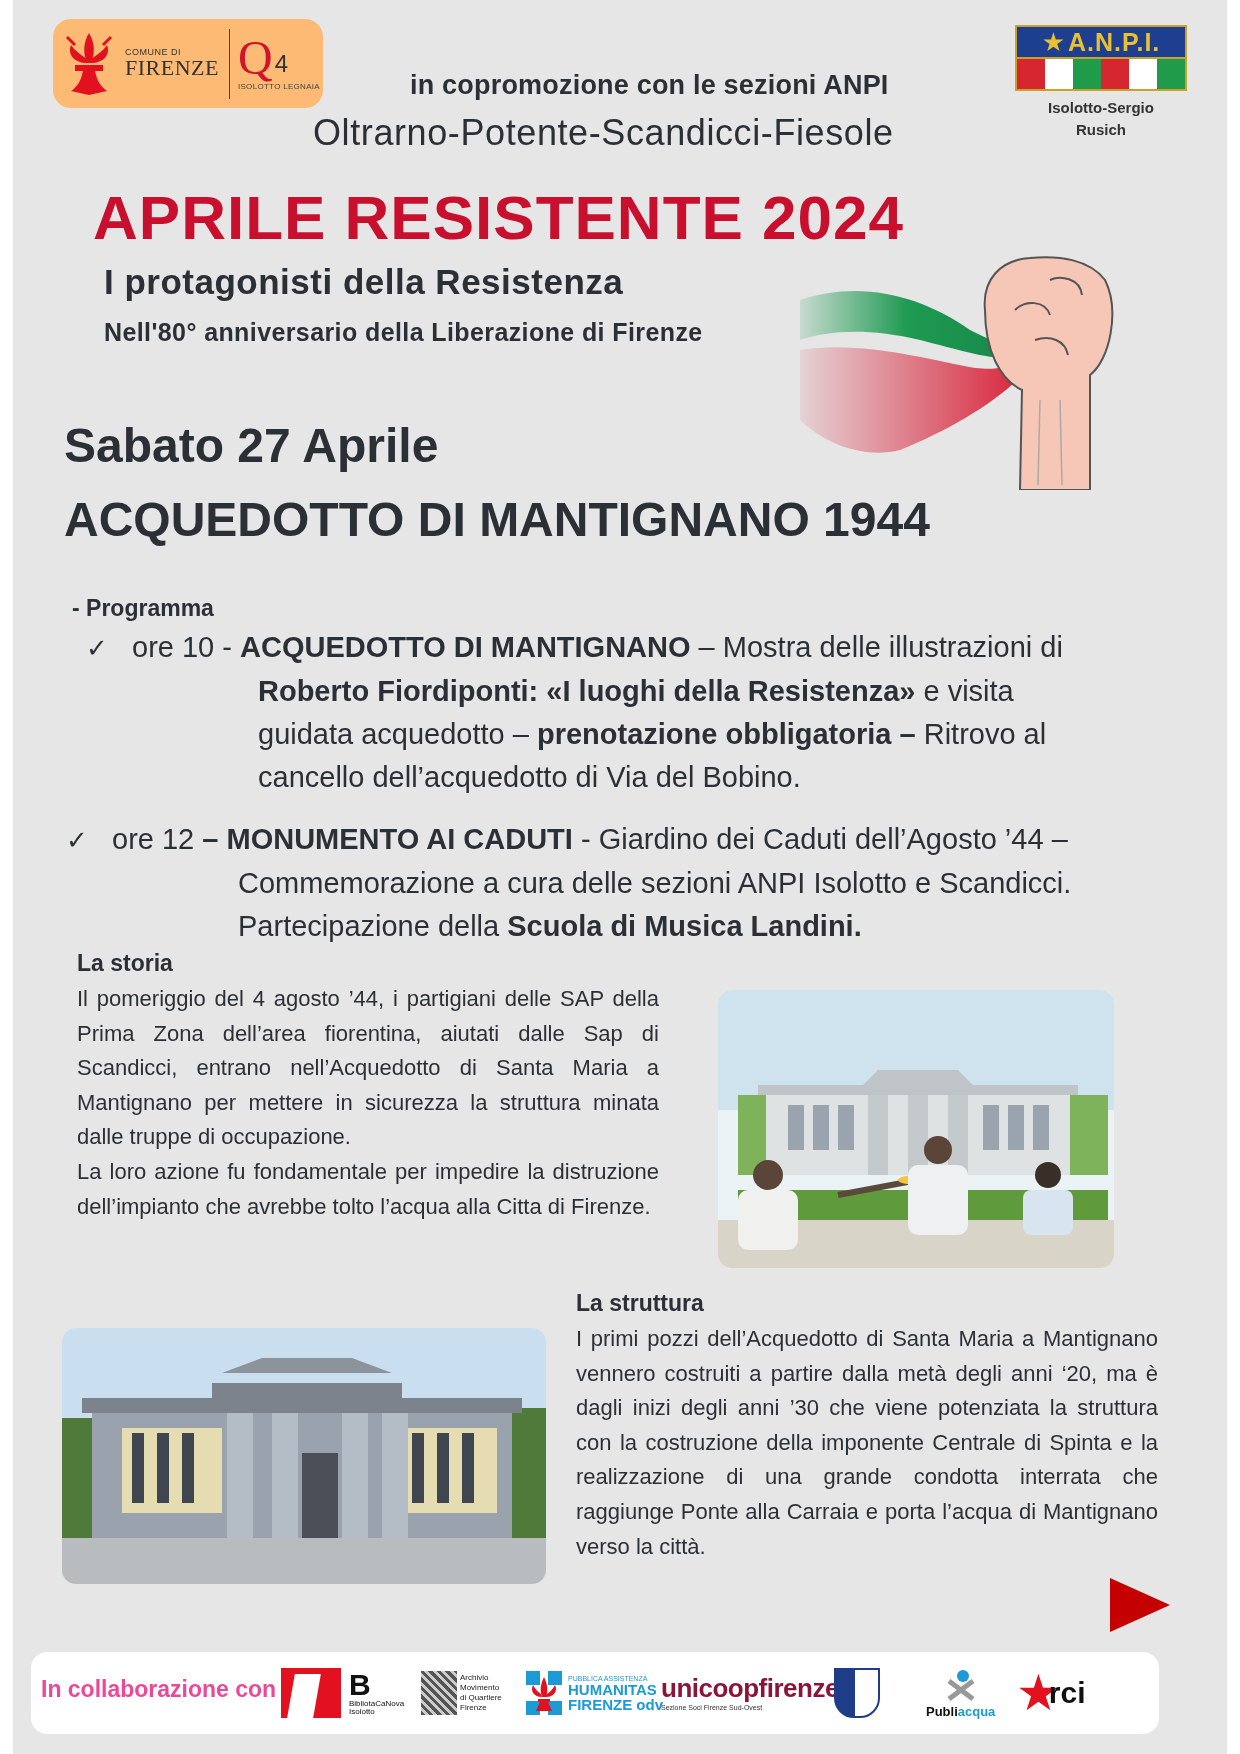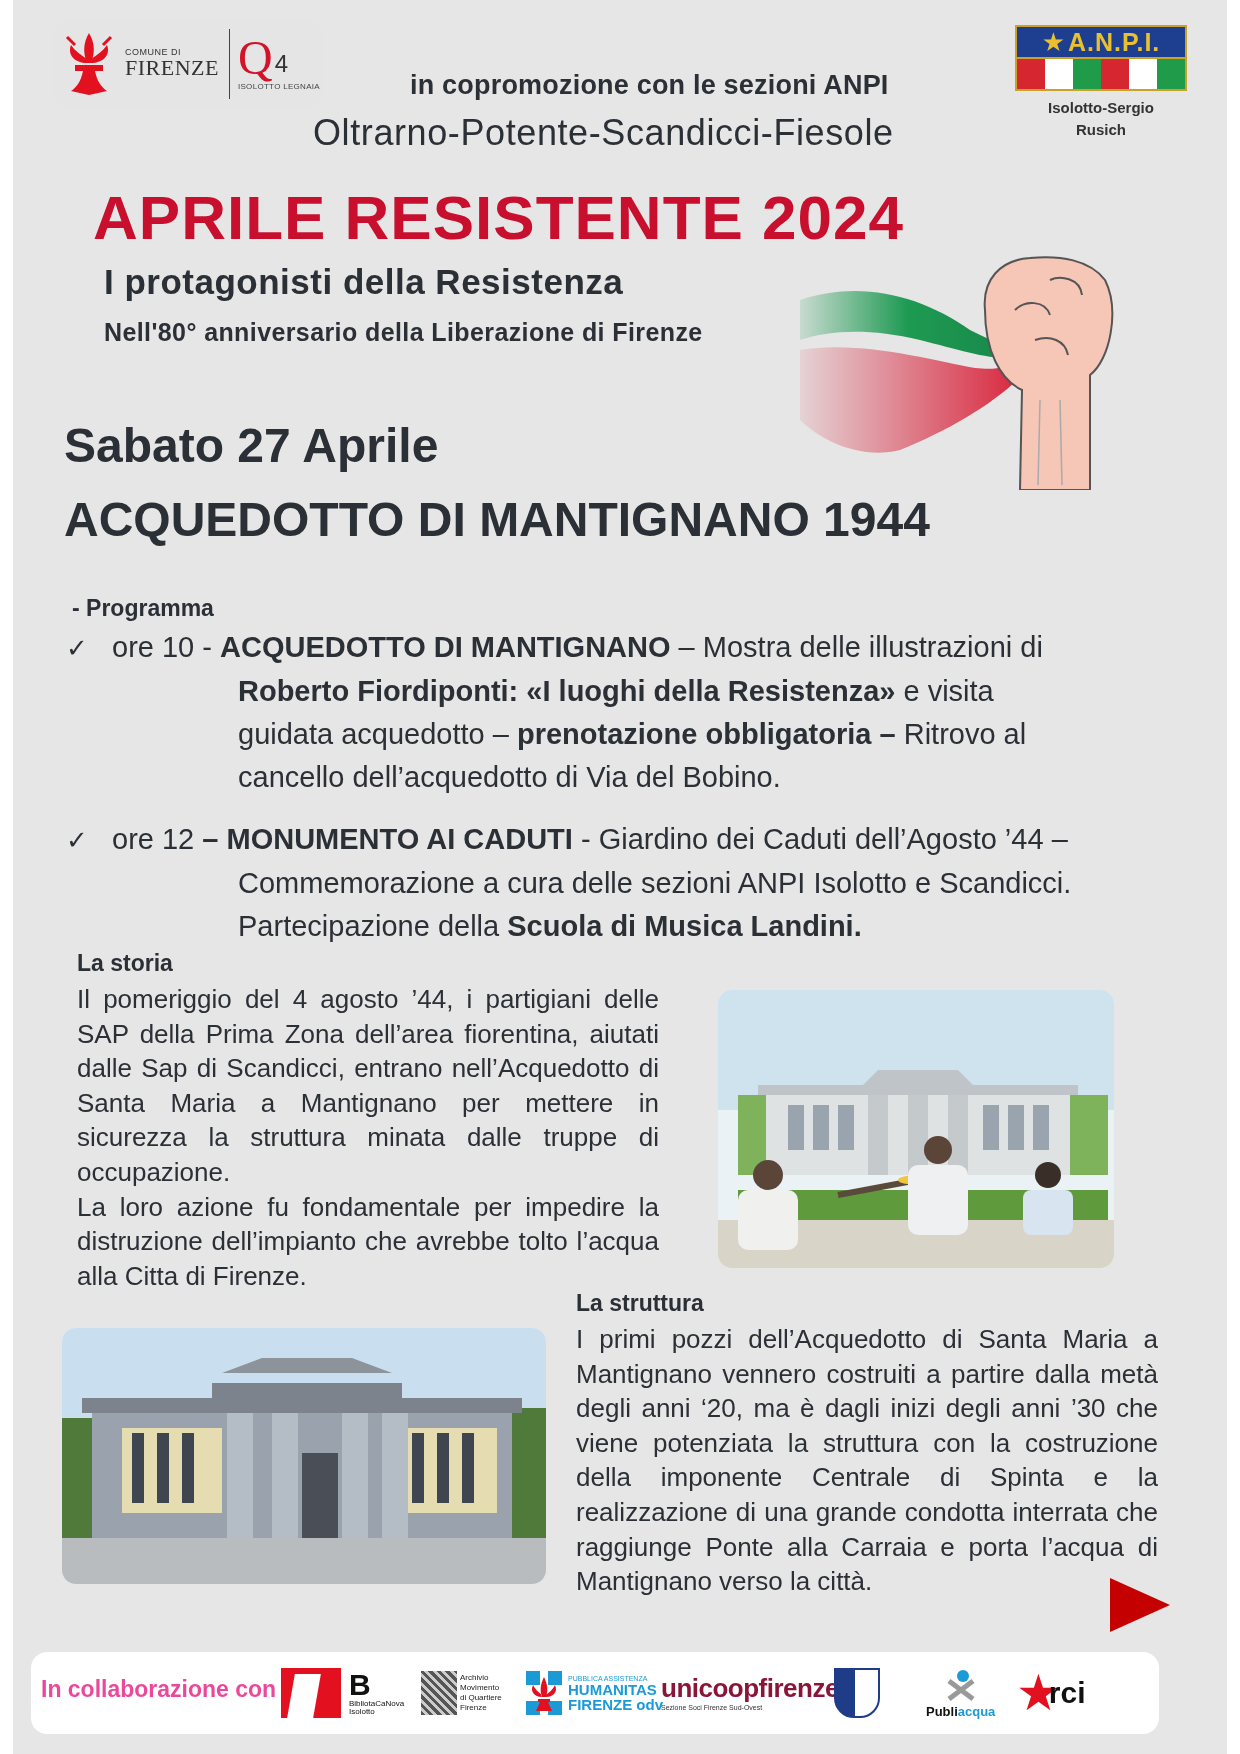--- a/index.html
+++ b/index.html
@@ -1,21 +1,21 @@
 <!DOCTYPE html>
 <html><head>
 <meta charset="utf-8">
 <style>
   * { box-sizing: border-box; margin: 0; padding: 0; }
   html, body { width: 1240px; height: 1754px; background: #ffffff; overflow: hidden; }
   body { font-family: "Liberation Sans", "DejaVu Sans", sans-serif; color: #2b2f36; position: relative; }
   .page { position: absolute; left: 13px; top: 0; width: 1214px; height: 1754px; background: #e6e6e6; }
 
   
-  .logo-firenze { position: absolute; left: 53px; top: 19px; width: 270px; height: 89px; background: #e5e5e5; display: flex; align-items: center; border-radius: 18px; }
+  .logo-firenze { position: absolute; left: 53px; top: 19px; width: 270px; height: 89px; background: #fdba74; display: flex; align-items: center; border-radius: 18px; }
   .fleur { width: 56px; height: 70px; margin-left: 8px; }
   .firenze-text { margin-left: 8px; line-height: 1; color: #333; }
   .firenze-text .small { font-size: 9px; letter-spacing: 0.5px; display: block; }
   .firenze-text .big { font-family: "Liberation Serif", serif; font-size: 22px; letter-spacing: 0.5px; display: block; }
   .logo-divider { width: 1px; height: 70px; background: #444; margin: 0 8px 0 10px; }
   .q4 { display: flex; flex-direction: column; align-items: flex-start; }
   .q4-mark { display: flex; align-items: flex-end; line-height: 1; }
   .q4-q { font-family: "Liberation Serif", serif; color: #d2142a; font-size: 48px; line-height: 0.9; }
   .q4-4 { font-size: 24px; color: #333; margin-left: 2px; margin-bottom: 4px; }
   .q4-sub { font-size: 8px; color: #444; letter-spacing: 0.3px; margin-top: 2px; }
@@ -39,25 +39,25 @@
 
   .date { position: absolute; left: 64px; top: 418px; font-size: 48px; font-weight: bold; color: #2b2f36; }
   .place { position: absolute; left: 64px; top: 492px; font-size: 48px; font-weight: bold; color: #2b2f36; }
 
   .prog-label { position: absolute; left: 72px; top: 595px; font-size: 23px; font-weight: bold; }
   .item { position: absolute; left: 66px; font-size: 29px; line-height: 43px; color: #2b2f36; }
   .item .check { display: inline-block; width: 46px; font-size: 26px; }
   .item .line { display: block; }
   .item .indent { padding-left: 172px; }
   .item b { font-weight: bold; }
-  .item1 { top: 626px; }
+  .item1 { top: 626px; margin-left: 20px; }
   .item2 { top: 818px; }
 
   .sect-title { position: absolute; font-size: 23px; font-weight: bold; color: #2b2f36; }
-  .body-text { position: absolute; font-size: 26px; line-height: 34.6px; text-align: justify; color: #2b2f36; }
+  .body-text { position: absolute; font-size: 22px; line-height: 34.6px; text-align: justify; color: #2b2f36; }
   .body-text p { text-align: justify; text-align-last: left; }
 
   .illustration { position: absolute; left: 718px; top: 990px; width: 396px; height: 278px; border-radius: 14px; overflow: hidden; }
   .photo { position: absolute; left: 62px; top: 1328px; width: 484px; height: 256px; border-radius: 14px; overflow: hidden; }
 
   .arrow { position: absolute; left: 1110px; top: 1578px; width: 0; height: 0; border-top: 27px solid transparent; border-bottom: 27px solid transparent; border-left: 60px solid #c40000; }
 
   .collab { position: absolute; left: 31px; top: 1652px; width: 1128px; height: 82px; background: #fff; border-radius: 16px; }
   .collab-label { position: absolute; left: 10px; top: 24px; font-size: 23px; font-weight: bold; color: #ec4899; }
   .sponsor { position: absolute; top: 10px; height: 62px; display: flex; align-items: center; }

